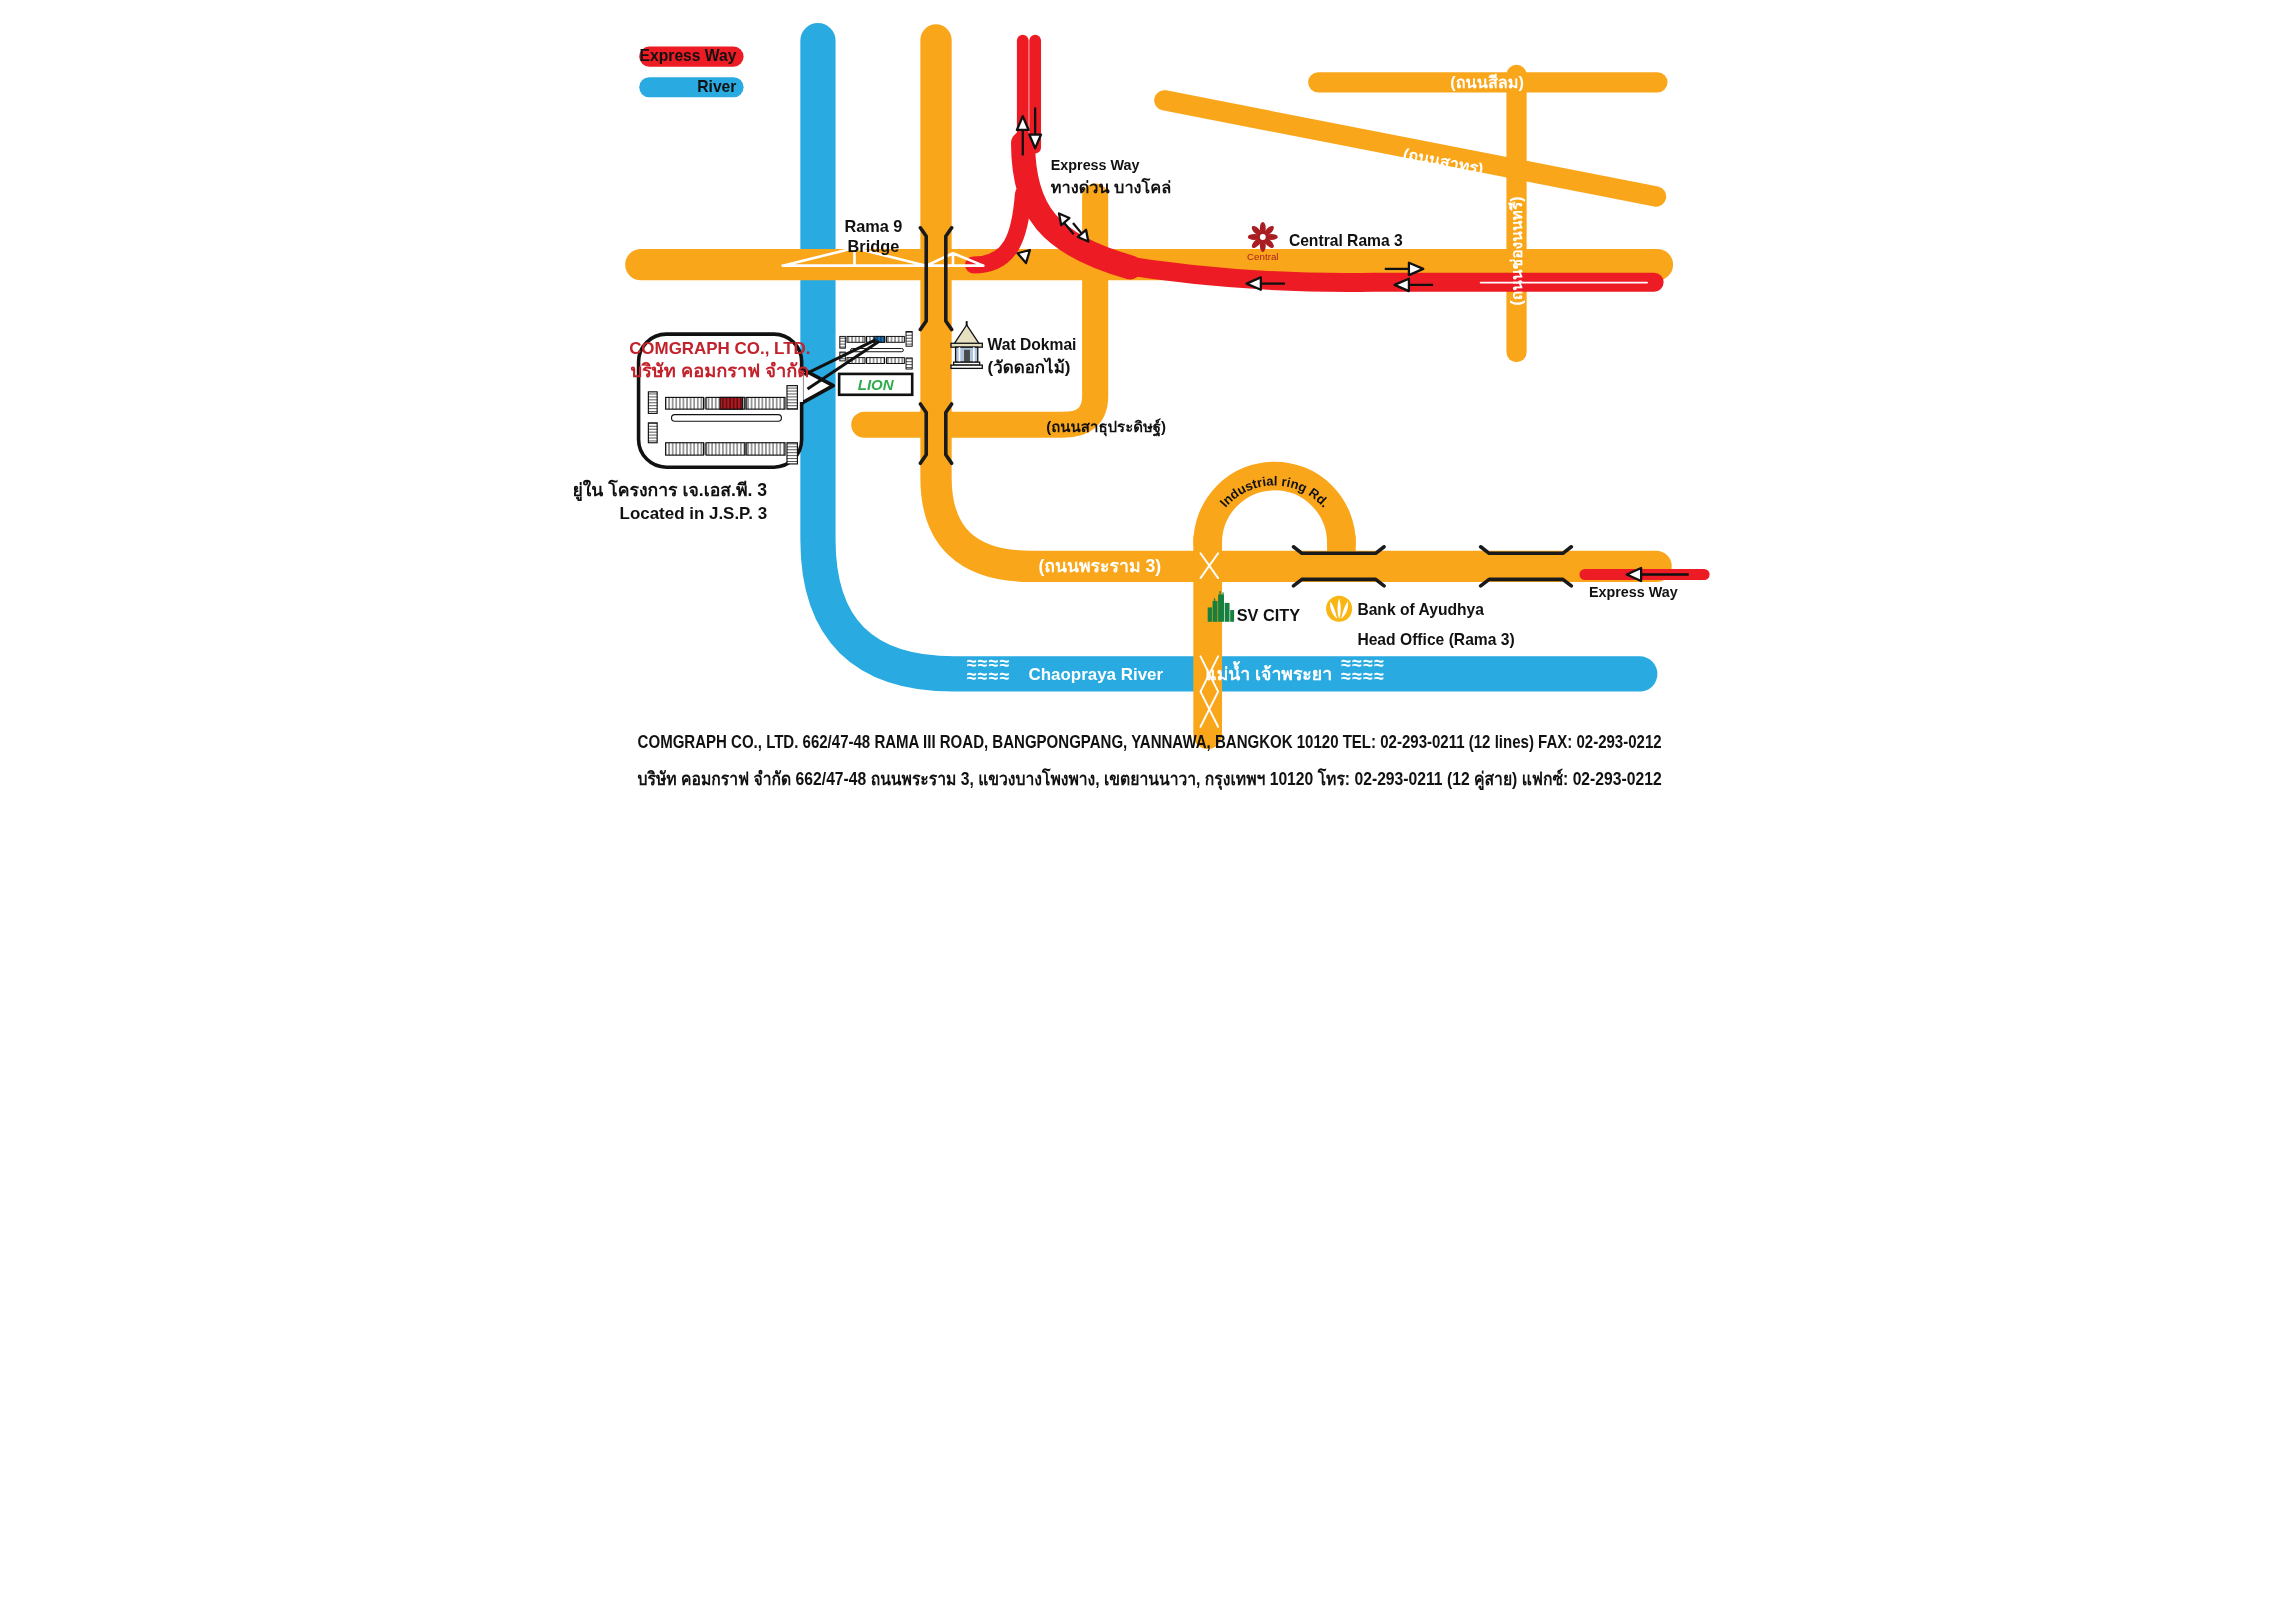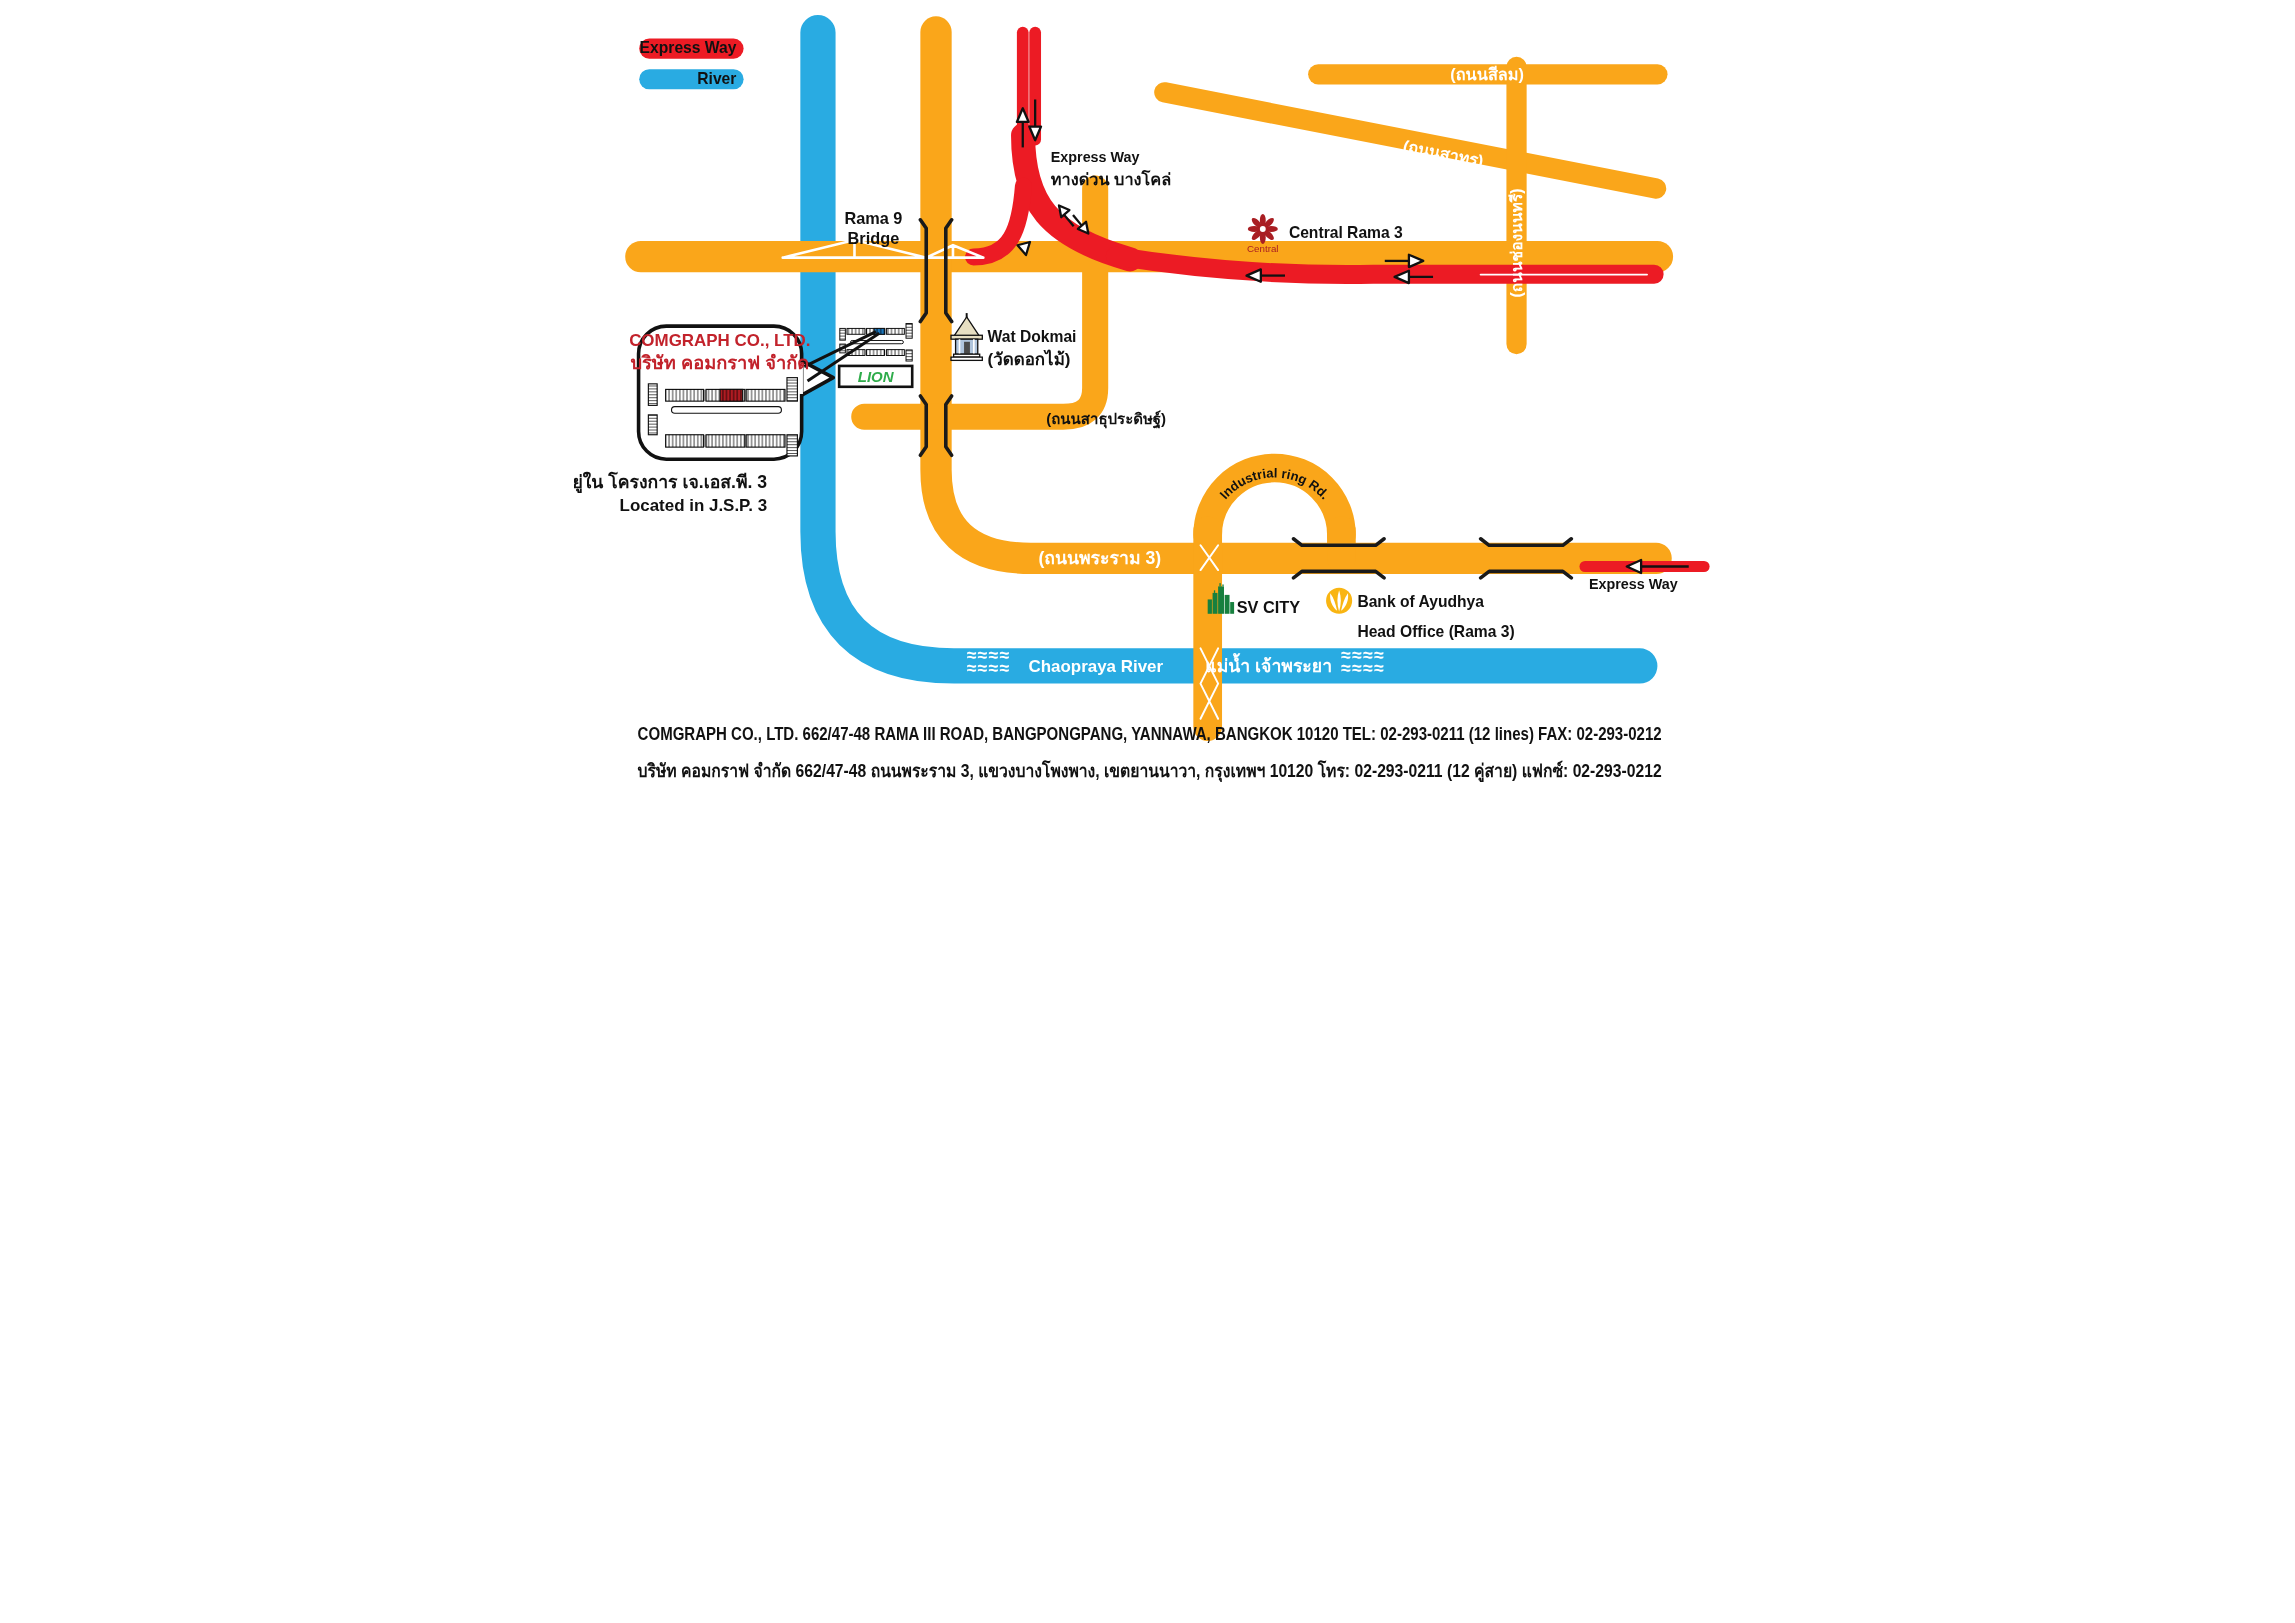--- a/index.html
+++ b/index.html
@@ -1,16 +1,16 @@
 <!DOCTYPE html>
 <html style="font-size:10.4px"><head>
 <meta charset="utf-8">
 <style>
   html,body{margin:0;padding:0;background:#ffffff;}
-  .map-frame{width:1148px;margin:0 auto;background:#ffffff;}
+  .map-frame{width:1148px;margin:8px auto;background:#ffffff;}
   svg{display:block;width:100%;height:auto;}
   text{font-family:"Liberation Sans","DejaVu Sans",sans-serif;}
   .b{font-weight:700;}
   .cond{font-weight:700;}
 </style>
 </head>
 <body>
 
 <div class="map-frame">
 <svg viewBox="0 0 3520 2489" xmlns="http://www.w3.org/2000/svg">

